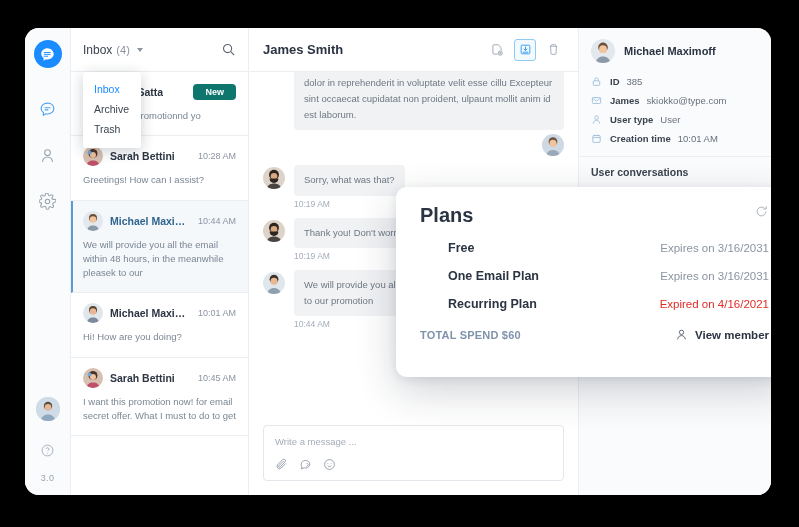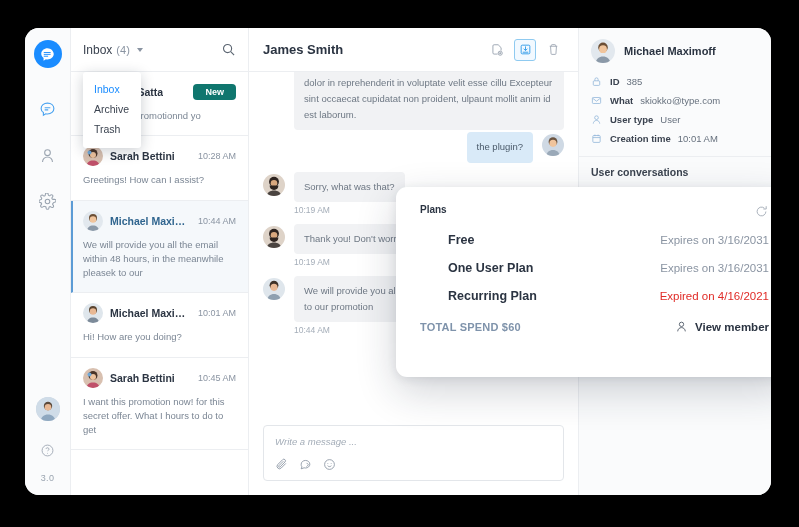--- a/index.html
+++ b/index.html
@@ -181,21 +181,21 @@
   .msg.in .bub { margin-left: 9px; }
   .msg.out { justify-content: flex-end; }
   .msg.out .bub { background: #d9eaf8; color: #4a5a6a; margin-right: 9px; }
   .stamp {
     font-size: 8.5px; color: #a4adb8;
     margin: 3px 0 9px 31px;
   }
   .stamp.right { text-align: right; margin: 3px 31px 9px 0; }
   .bub-clip { overflow: hidden; }
 
-  .composer-wrap { padding: 8px 14px 14px 14px; font-style: italic; }
+  .composer-wrap { padding: 8px 14px 14px 14px; }
   .composer {
     border: 1px solid #e3e6ea;
     border-radius: 4px;
     padding: 10px 11px 9px 11px;
   }
   .composer-ph { font-size: 9.5px; color: #a4adb8; }
   .composer-icons { display: flex; gap: 11px; margin-top: 11px; color: #8a94a2; }
   .composer-icons > span { cursor: pointer; display: flex; }
 
   
@@ -250,21 +250,21 @@
     position: absolute;
     left: 371px; top: 159px;
     width: 395px; height: 190px;
     background: #fff;
     border-radius: 11px;
     box-shadow: 0 14px 40px rgba(25,35,55,0.20), 0 2px 10px rgba(25,35,55,0.10);
     z-index: 60;
     padding: 17px 22px 0 24px;
   }
   .plans-head { display: flex; align-items: flex-start; }
-  .plans-title { font-size: 10px; font-weight: bold; color: #2b3442; text-align: center; }
+  .plans-title { font-size: 20px; font-weight: bold; color: #2b3442; text-align: center; }
   .plans-refresh { margin-left: auto; color: #a4adb8; cursor: pointer; display: flex; }
   .plan-row {
     display: flex; align-items: baseline;
     margin-top: 14px;
     margin-left: 28px;
   }
   .plan-name { font-size: 12.5px; color: #2b3442; font-weight: bold; }
   .plan-exp { margin-left: auto; font-size: 11.5px; color: #8a94a2; }
   .plan-exp.expired { color: #e02b27; }
   .plans-foot {
@@ -429,21 +429,21 @@
                 <rect width="40" height="40" fill="#d8c0b0"></rect>
                 <circle cx="20" cy="15" r="9" fill="#4a3428"></circle>
                 <circle cx="20" cy="18" r="6" fill="#eec39e"></circle>
                 <path d="M7 40c0-7 6-11 13-11s13 4 13 11z" fill="#c0506a"></path>
                 <circle cx="13" cy="13" r="4" fill="#6fa8d8"></circle>
               </svg>
           </div>
           <div class="conv-name">Sarah Bettini</div>
           <div class="conv-time">10:45 AM</div>
         </div>
-        <div class="conv-prev">I want this promotion now! for this secret offer. What I hours to do to get</div>
+        <div class="conv-prev">I want this promotion now! for email secret offer. What I must to do to get</div>
       </div>
 
     </div>
   </div>
 
   <div class="chat">
     <div class="chat-head">
       <div class="chat-title">James Smith</div>
       <div class="chat-head-spacer"></div>
       <div class="chat-act">
@@ -474,23 +474,20 @@
 
     <div class="chat-body">
 
       <div class="msg in" style="margin-left:31px">
         <div class="bub bub-clip" style="margin-left:0;max-width:280px;margin-top:-14px">
           <span>dolor in reprehenderit in voluptate velit esse cillu Excepteur sint occaecat cupidatat non proident, ulpaunt mollit anim id est laborum.</span>
         </div>
       </div>
 
       <div class="msg out">
-        <div class="bub">
-          <span>the plugin?</span>
-        </div>
         <div class="msg-av">
           <svg class="face" viewBox="0 0 40 40">
               <rect width="40" height="40" fill="#cfd9e4"></rect>
               <circle cx="20" cy="14" r="8" fill="#6b5440"></circle>
               <circle cx="20" cy="17" r="6.5" fill="#f0c49c"></circle>
               <path d="M8 40c0-7 5.5-11 12-11s12 4 12 11z" fill="#9aa9b8"></path>
             </svg>
         </div>
       </div>
       <div class="stamp right"></div>
@@ -595,21 +592,21 @@
       <span class="dval">385</span>
     </div>
 
     <div class="drow">
       <span class="dicon">
         <svg width="11" height="11" viewBox="0 0 24 24" fill="none" stroke="currentColor" stroke-width="1.7">
           <rect x="3" y="5.5" width="18" height="13" rx="2"></rect>
             <path d="M3.5 7l8.5 6.5L20.5 7"></path>
         </svg>
       </span>
-      <span class="dkey">What</span>
+      <span class="dkey">James</span>
       <span class="dval">skiokko@type.com</span>
     </div>
 
     <div class="drow">
       <span class="dicon">
         <svg width="11" height="11" viewBox="0 0 24 24" fill="none" stroke="currentColor" stroke-width="1.7">
           <circle cx="12" cy="8" r="4"></circle>
             <path d="M5 21c0-3.9 3.1-7 7-7s7 3.1 7 7"></path>
         </svg>
       </span>
@@ -661,21 +658,21 @@
             <path d="M19.5 3.5V8H15"></path>
         </svg>
       </span>
     </div>
 
     <div class="plan-row">
       <span class="plan-name">Free</span>
       <span class="plan-exp">Expires on 3/16/2031</span>
     </div>
     <div class="plan-row">
-      <span class="plan-name">One User Plan</span>
+      <span class="plan-name">One Email Plan</span>
       <span class="plan-exp">Expires on 3/16/2031</span>
     </div>
     <div class="plan-row">
       <span class="plan-name">Recurring Plan</span>
       <span class="plan-exp expired">Expired on 4/16/2021</span>
     </div>
 
     <div class="plans-foot">
       <span class="plans-total">TOTAL SPEND $60</span>
       <span class="plans-view">

